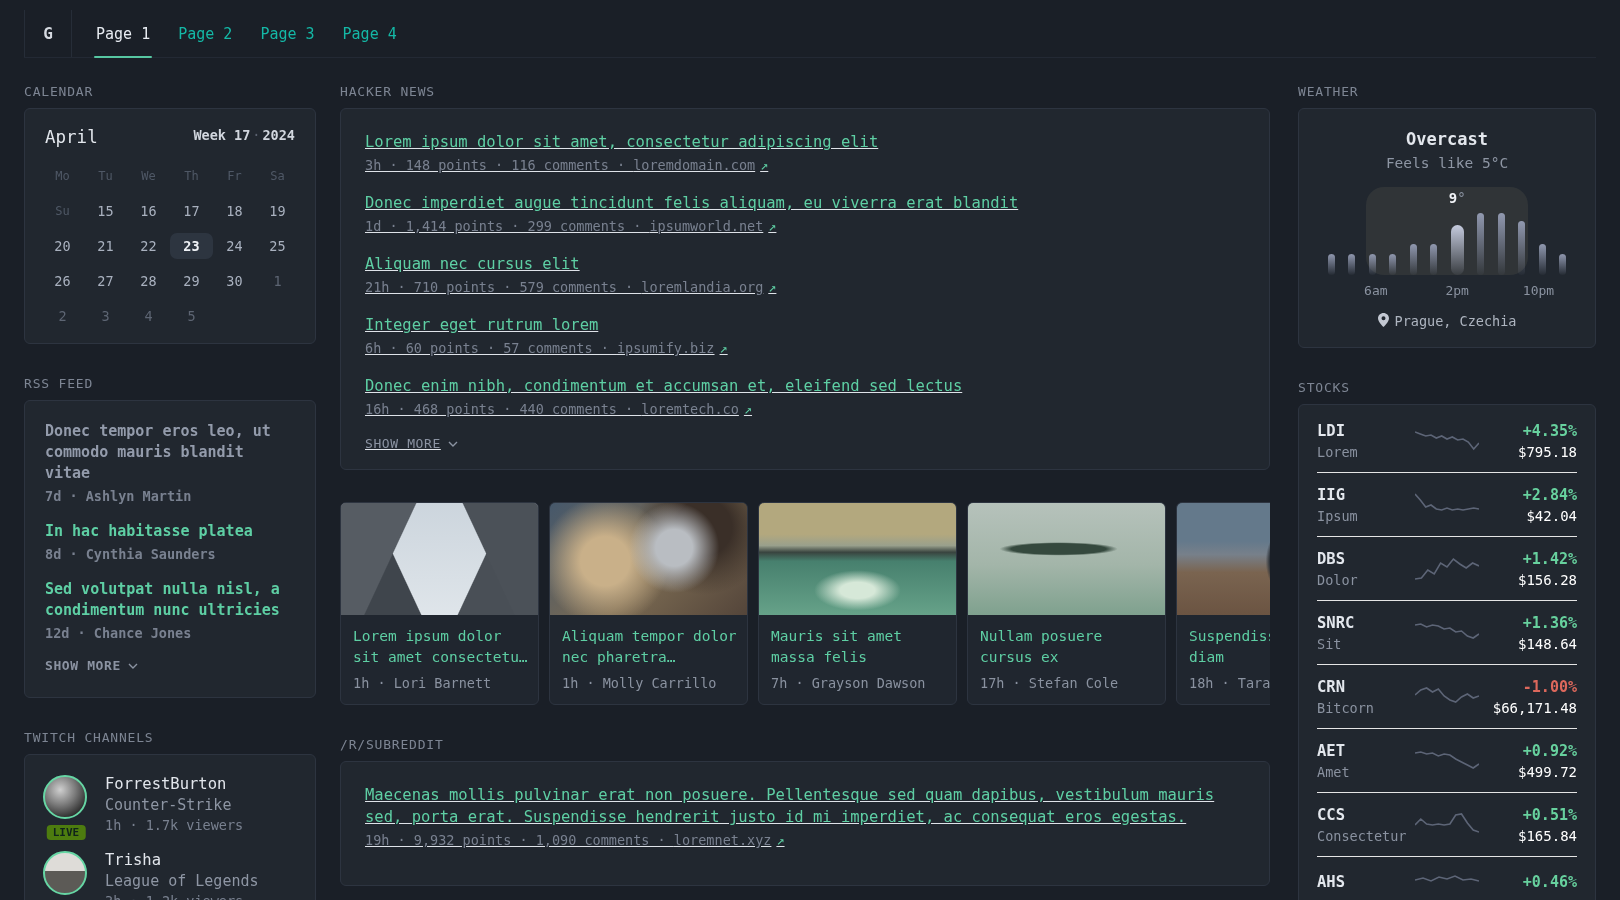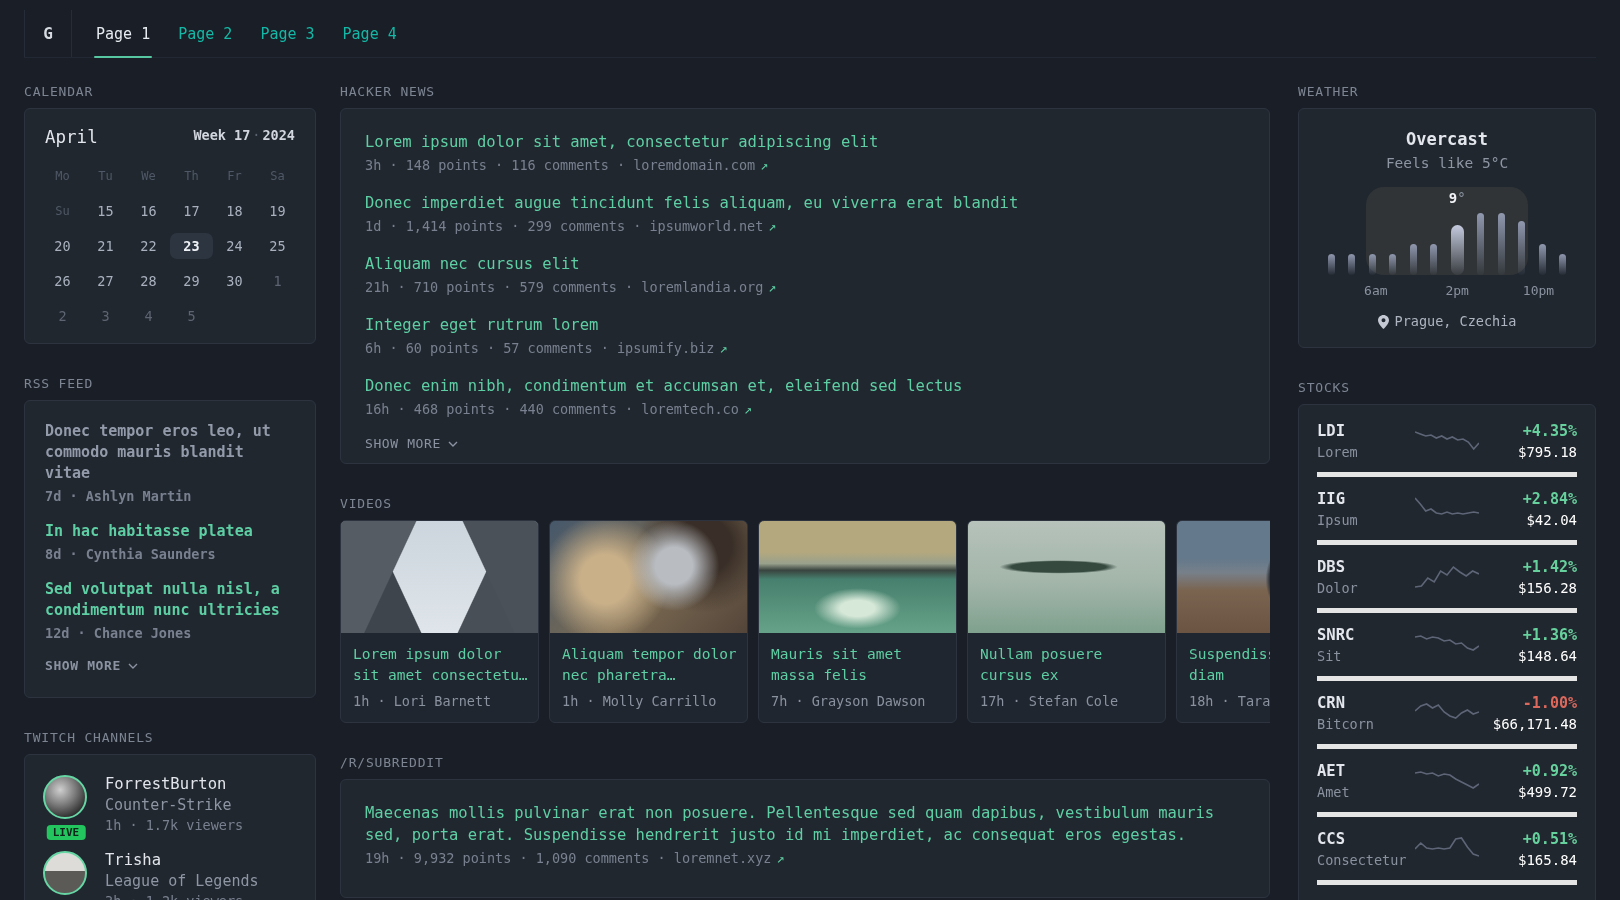--- a/index.html
+++ b/index.html
@@ -55,28 +55,28 @@
   
   .tw { padding:20px 18px 16px; }
   .tw-row { display:flex; gap:16px; margin-bottom:18px; cursor:pointer; }
   .tw-av-wrap { position:relative; width:46px; flex:none; }
   .tw-av { width:44px; height:44px; border-radius:50%; border:2px solid #66d6a4; }
   .offline .tw-av { border-color:#3a4150; }
   .av-1 { background:radial-gradient(circle at 38% 32%, #cfcfcf, #7a7a7a 42%, #2c2c2c 78%); }
   .av-2 { background:linear-gradient(#dedcd8 0 46%, #5c5a56 46% 100%); }
   .av-3 { background:radial-gradient(circle at 50% 42%, #ecd0ae, #bb8d68 55%, #7c5c45 85%); }
   .live-badge { position:absolute; left:50%; transform:translateX(-50%); bottom:-7px;
-                background:#22c55e; color:#10241b; font-size:11px; font-weight:bold;
+                background:#4d7c0f; color:#10241b; font-size:11px; font-weight:bold;
                 padding:1px 6px; border-radius:4px; }
   .tw-name { font-size:15.5px; color:#e2e6ec; }
   .offline .tw-name { color:#9aa2b0; }
   .tw-game { margin-top:3px; font-size:15px; color:#8e96a4; }
   .tw-meta { margin-top:3px; font-size:13.5px; color:#798190; }
   
-  .hn { padding:22px 24px 12px; }
+  .hn { padding:22px 24px 18px;text-decoration:underline; }
   .hn-item { margin-bottom:19px; }
   .hn-title { font-size:15.5px; line-height:22px; color:#5ecfa4; cursor:pointer; }
   .hn-meta { margin-top:4px; font-size:13.5px; color:#798190; }
   
   .vid-row { display:flex; gap:10px; overflow:hidden; }
   .vid-card { flex:0 0 199px; background:#20262f; border:1px solid #2d3440;
               border-radius:6px; overflow:hidden; cursor:pointer; }
   .vid-thumb { height:112px; }
   .thumb-pillars { background:
       linear-gradient(115deg,#565c63 0 30%,rgba(86,92,99,0) 30.5%),
@@ -113,25 +113,25 @@
   .wx-bar { width:7px; border-radius:4px;
             background:linear-gradient(rgba(150,158,182,.95), rgba(150,158,182,.04)); }
   .wx-bar.hot { width:13px; border-radius:7px;
             background:linear-gradient(rgba(197,203,222,1), rgba(197,203,222,.06)); }
   .wx-now { position:absolute; top:3px; left:54.17%; transform:translateX(-50%);
             font-size:14px; font-weight:bold; color:#f0f2f6; }
   .wx-now .deg { color:#8a92a0; font-weight:normal; }
   .wx-hours { position:relative; height:16px; margin:8px 2px 0; }
   .wx-hours span { position:absolute; transform:translateX(-50%); font-size:13px; color:#8a92a0; }
   .wx-loc { margin-top:14px; font-size:13.5px; color:#aeb5c0;
-            display:flex; align-items:flex-end; justify-content:center; gap:6px; }
+            display:flex; align-items:flex-start; justify-content:center; gap:6px; }
   
   .stk { padding:4px 18px; }
   .stk-row { display:flex; align-items:center; padding:13px 0 12px;
-             border-bottom:5px solid #e5e5e5; }
+             border-bottom:1px solid #e5e5e5; }
   .stk-row:last-child { border-bottom:none; }
   .stk-id { width:92px; flex:none; }
   .stk-tkr { font-size:15.5px; font-weight:bold; color:#e3e7ed; }
   .stk-name { margin-top:4px; font-size:13.5px; color:#8a92a0; }
   .stk-spark { flex:1; display:flex; justify-content:center; }
   .stk-spark svg { stroke:#5d6577; fill:none; stroke-width:1.6; }
   .stk-right { width:92px; flex:none; text-align:right; }
   .stk-chg { font-size:15px; font-weight:bold; }
   .stk-chg.up { color:#67d19e; }
   .stk-chg.down { color:#dd685c; }
@@ -284,21 +284,20 @@
         <div class="show-more">
           <span>SHOW MORE</span>
           <svg class="chev" viewBox="0 0 10 6">
               <polyline points="1,1 5,5 9,1" fill="none" stroke="#8b93a2" stroke-width="1.4"></polyline>
             </svg>
         </div>
       </div>
     </div>
 
     <div class="widget">
-      <div class="sec-label">VIDEOS</div>
       <div class="vid-row">
         <div class="vid-card">
           <div class="vid-thumb thumb-pillars"></div>
           <div class="vid-body">
             <div class="vid-title">
                 <div>Lorem ipsum dolor</div>
                 <div>sit amet consectetu…</div>
               </div>
             <div class="vid-meta">1h · Lori Barnett</div>
           </div>

